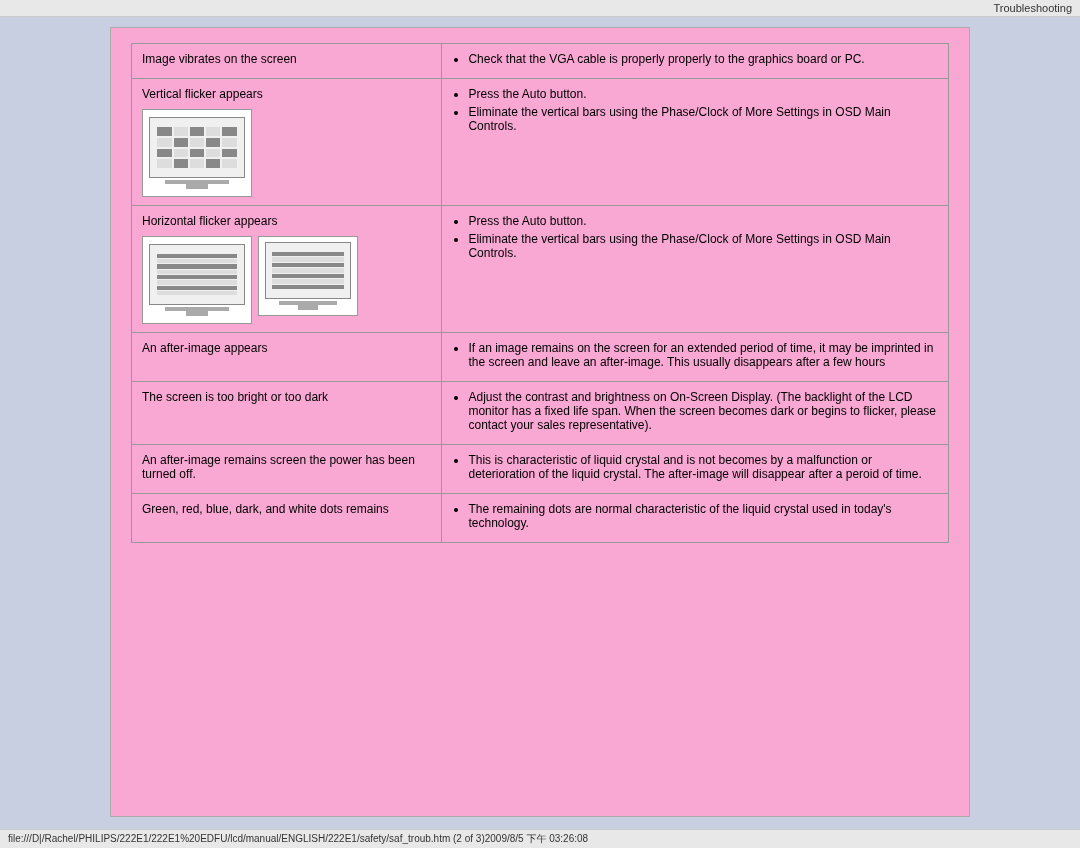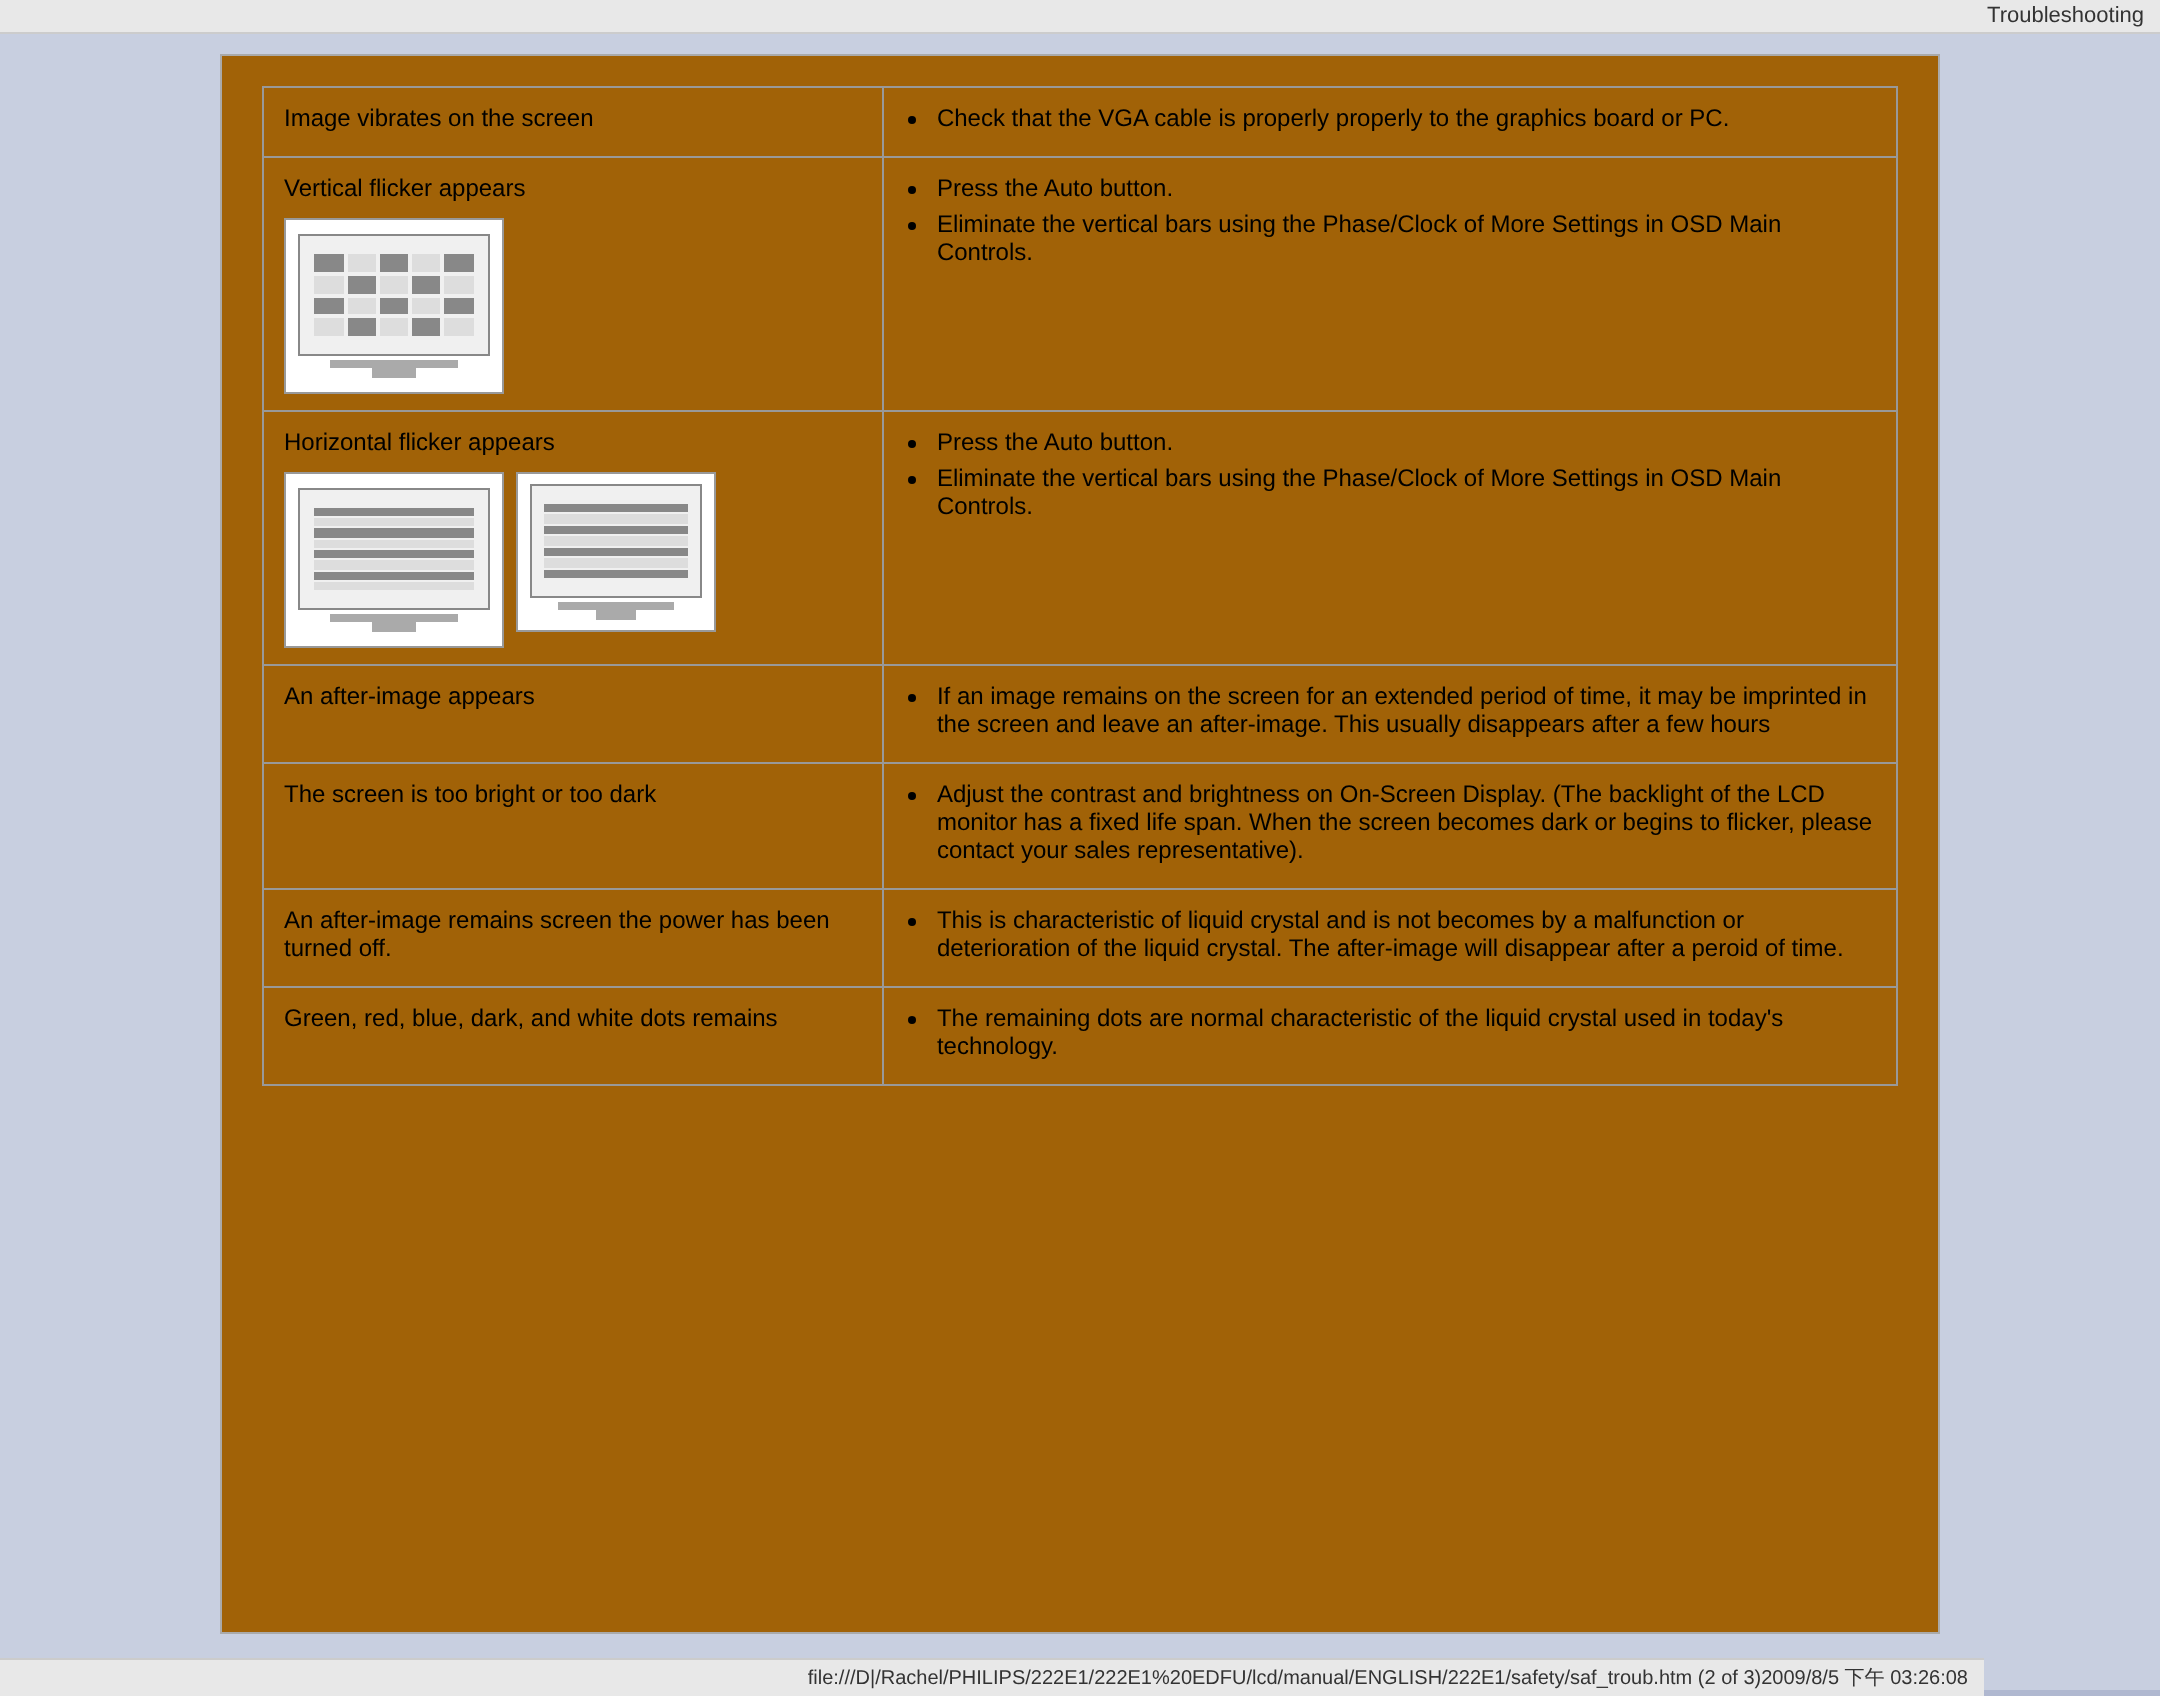--- a/index.html
+++ b/index.html
@@ -19,21 +19,21 @@
       color: #333;
       border-bottom: 1px solid #ccc;
       text-align: right;
     }
     .browser-frame {
       background: #c8cfe0;
       padding: 10px;
       height: calc(100% - 20px);
     }
     .content-area {
-      background: #a16207;
+      background: #f9a8d4;
       margin: 0 auto;
       width: 860px;
       min-height: 790px;
       border: 1px solid #aaa;
       padding: 10px 20px 20px 20px;
       position: relative;
     }
     table.trouble-table {
       width: 100%;
       border-collapse: collapse;
@@ -105,22 +105,21 @@
       align-items: center;
     }
     .status-bar {
       background: #e8e8e8;
       border-top: 1px solid #ccc;
       padding: 2px 8px;
       font-size: 10px;
       color: #333;
       position: fixed;
       bottom: 0;
-      width: 992px;
-      text-align: right;
+      width: 1080px;
     }
     .vertical-flicker-screen {
       display: flex;
       flex-direction: row;
       gap: 2px;
       width: 85%;
       height: 70%;
       align-items: stretch;
       justify-content: space-evenly;
     }

